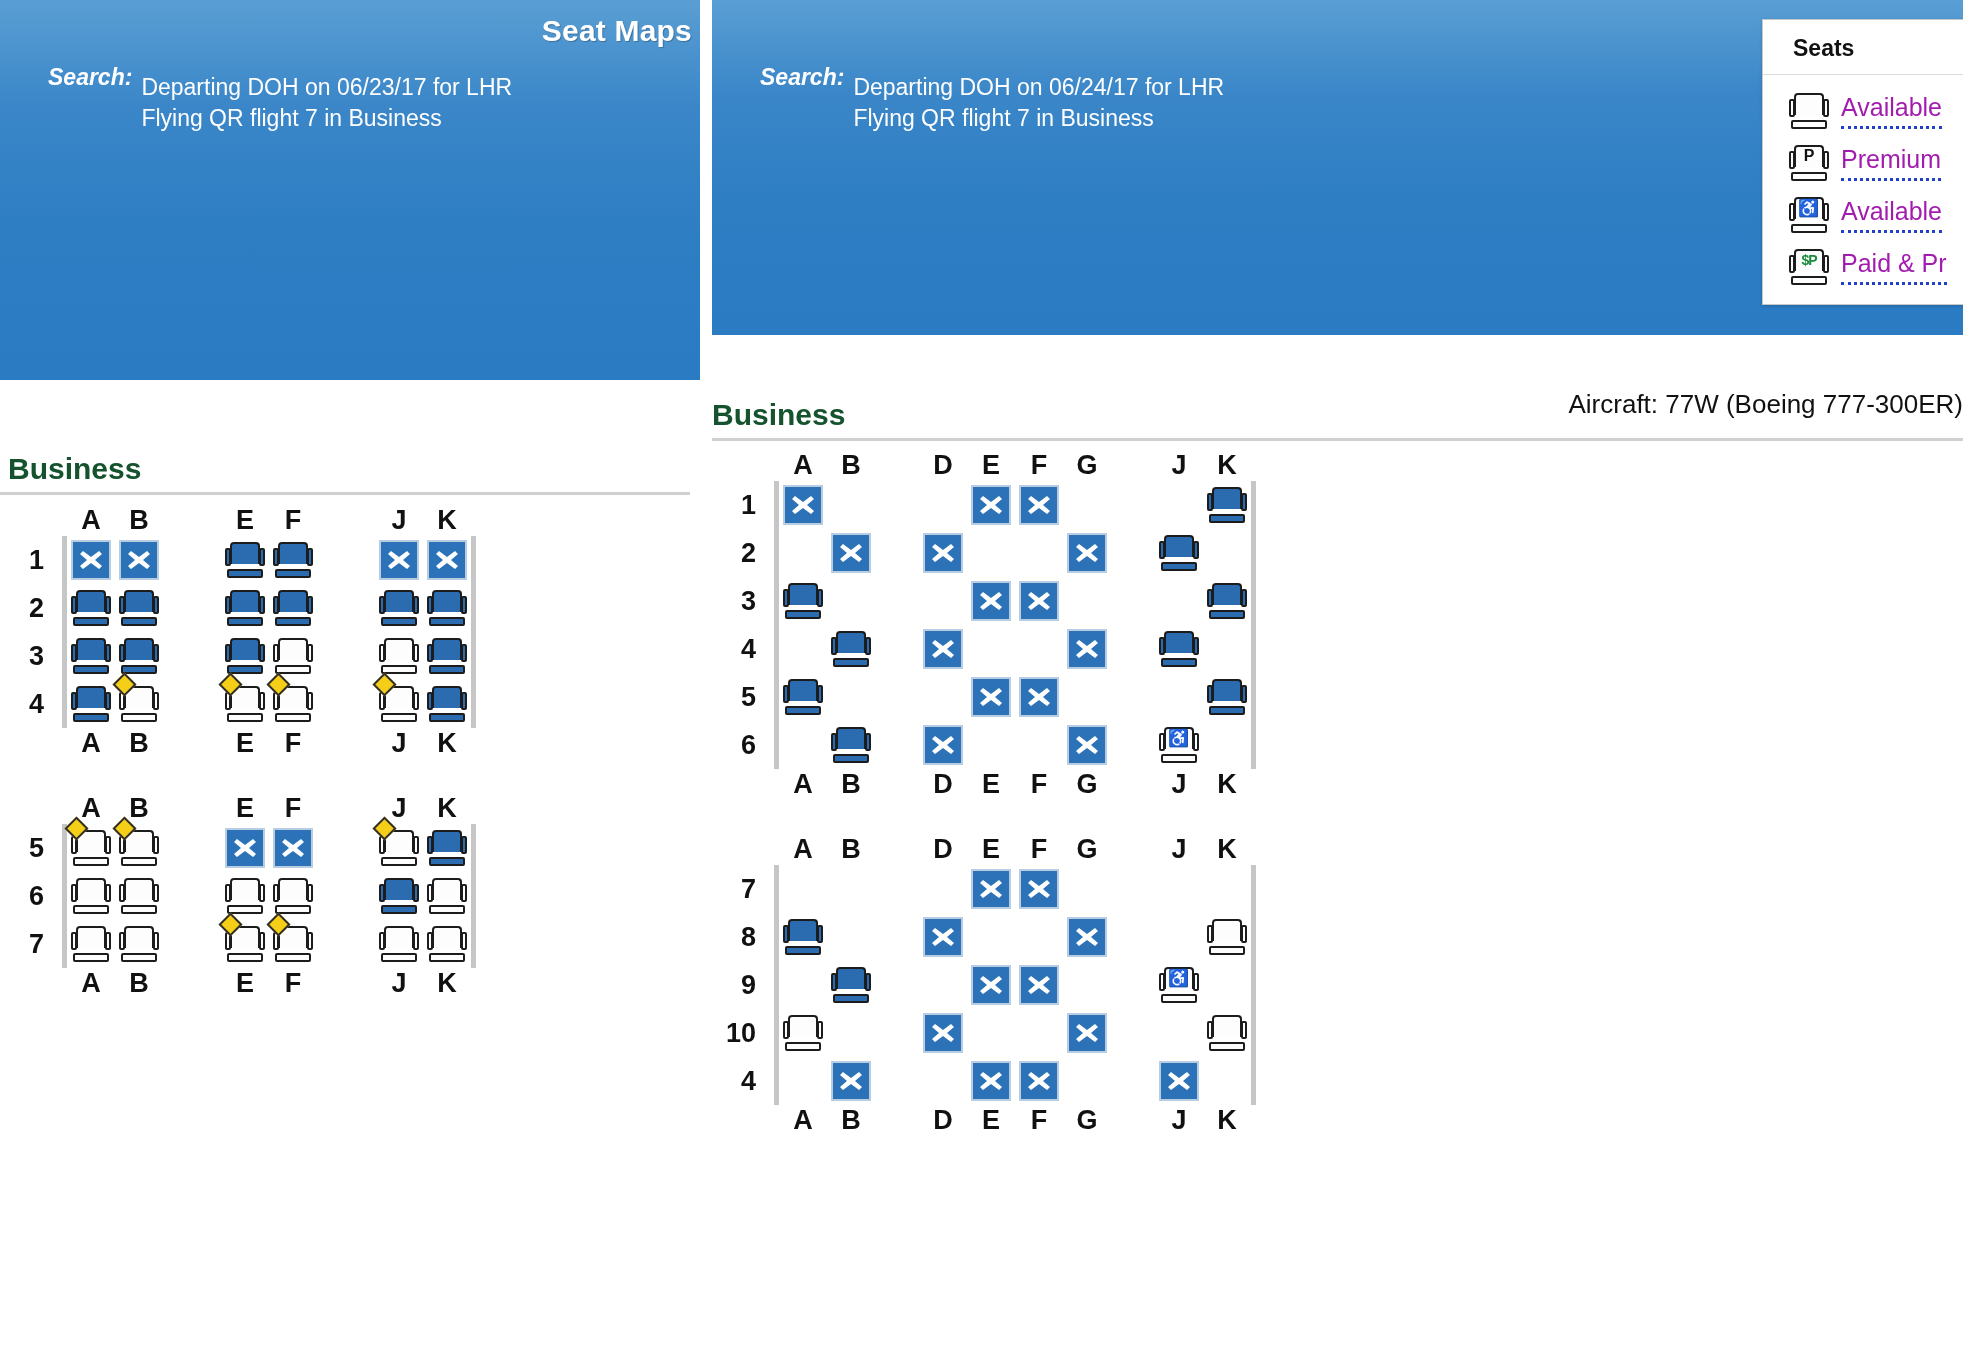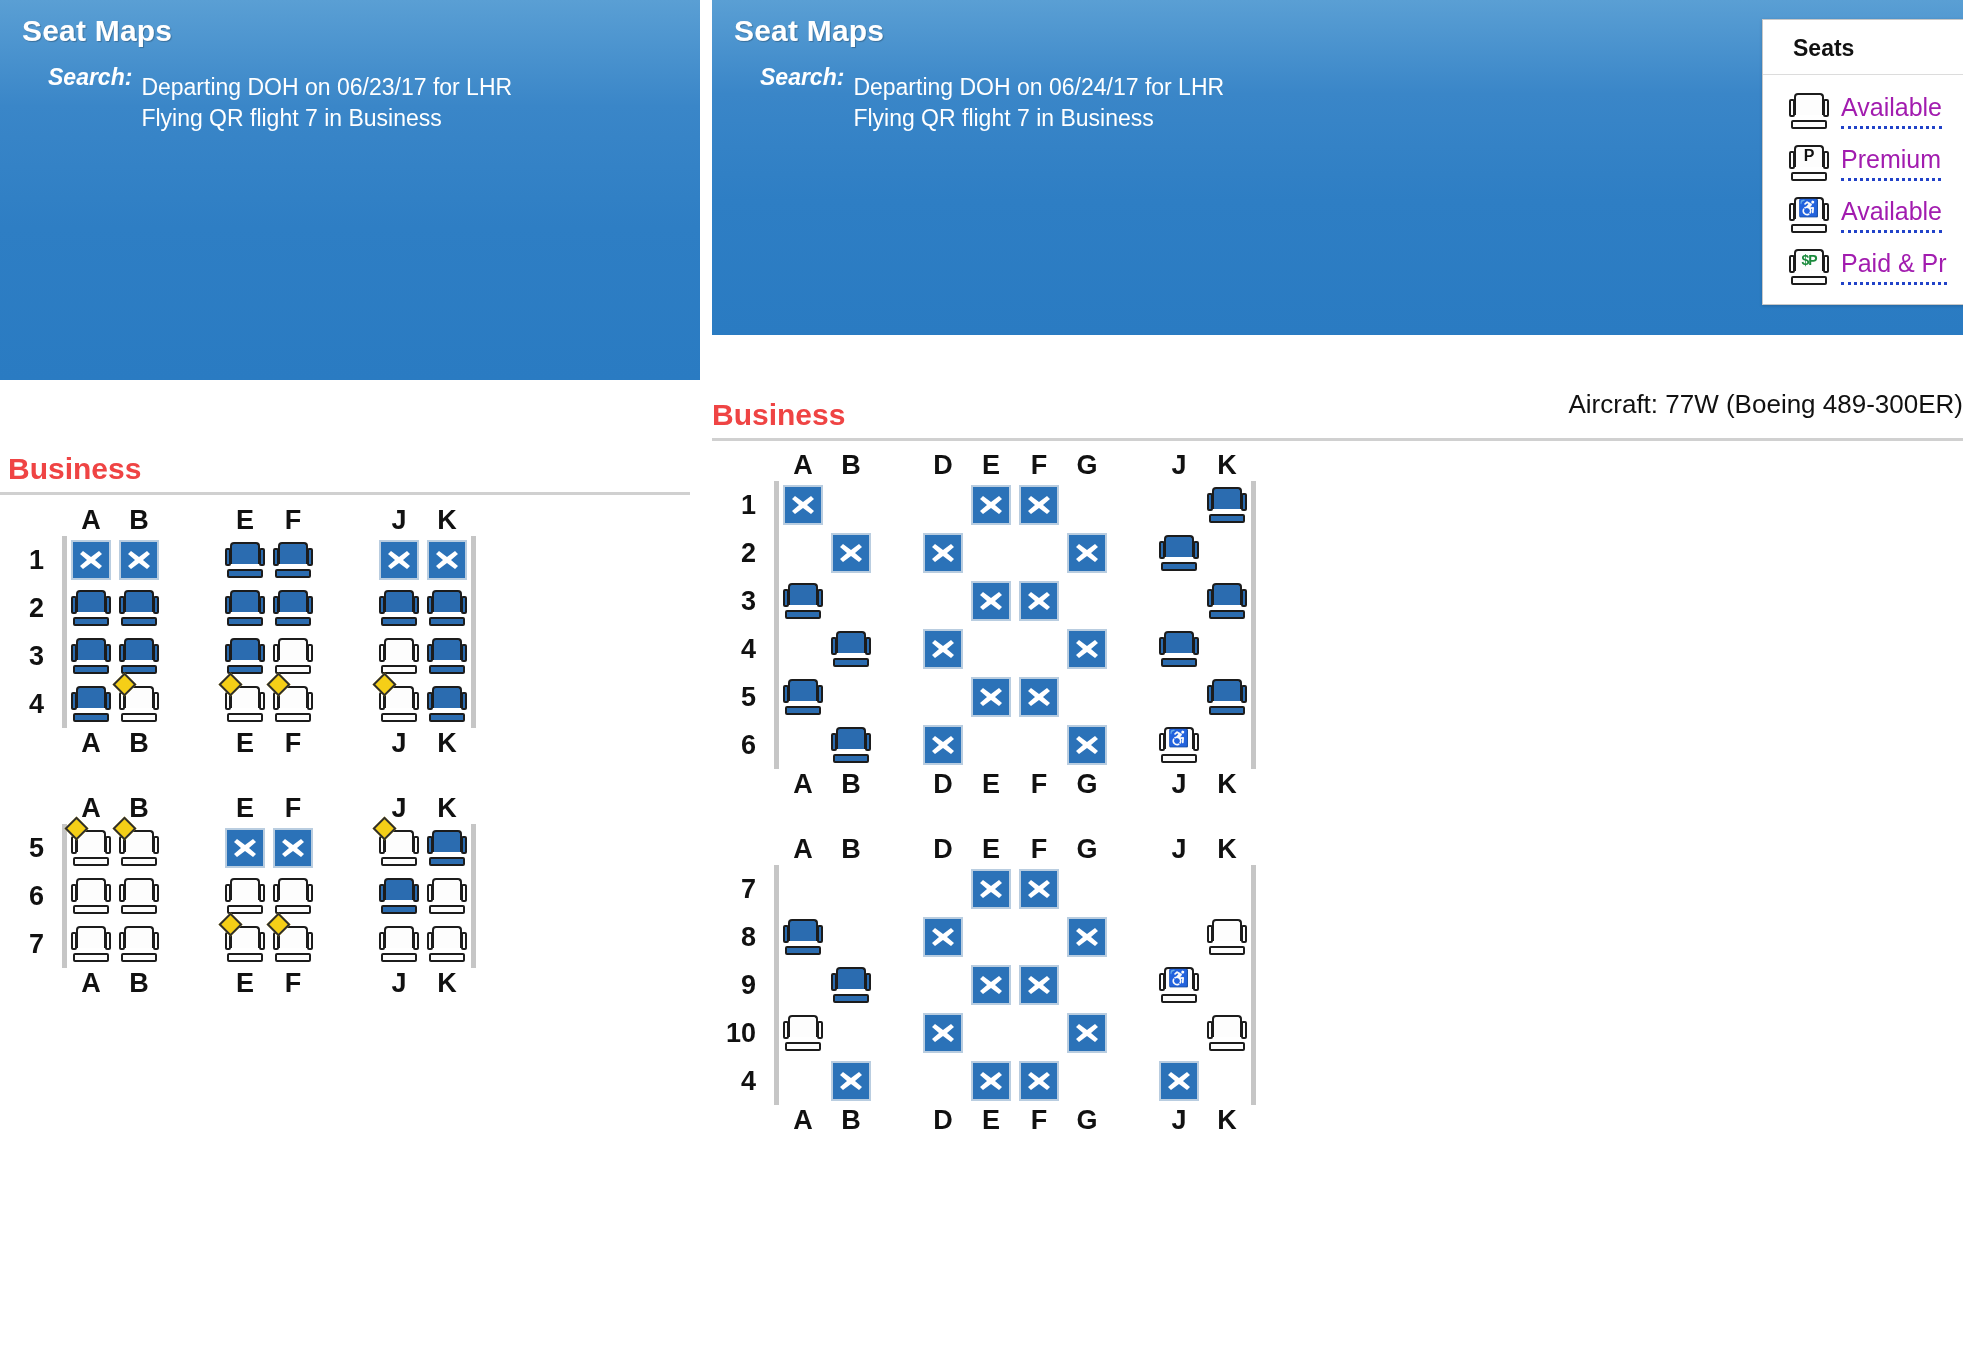--- a/index.html
+++ b/index.html
@@ -13,23 +13,24 @@
   #root { position: relative; width: 1963px; height: 1362px; }
 
   
   .panel {
     position: absolute;
     background: linear-gradient(180deg, #5a9fd4 0%, #3a86c8 28%, #2e7ec4 60%, #2a7bc2 100%);
     color: #ffffff;
   }
   .panel-title {
     font-size: 30px; font-weight: bold;
-    padding: 14px 0 0 22px;
+    padding: 14px 8px 0 22px;
     text-shadow: 1px 1px 1px rgba(0,0,0,.25);
     letter-spacing: .2px;
+    text-align: right;
   }
   .panel-search {
     display: flex;
     padding: 16px 0 0 48px;
     font-size: 23px;
   }
   .panel-search .lbl { font-weight: bold; white-space: nowrap; margin-right: 9px; font-style: italic; }
   .panel-search .val { line-height: 1.35; margin-top: 8px; }
 
   #panel-left  { left: 0;   top: 0; width: 700px; height: 380px; }
@@ -60,21 +61,21 @@
   
   #aircraft {
     position: absolute; right: 0; top: 389px;
     font-size: 26px; color: #111;
     white-space: nowrap;
   }
 
   
   .cabin-head {
     position: absolute;
-    font-size: 30px; font-weight: bold; color: #ef4444;
+    font-size: 30px; font-weight: bold; color: #14532d;
   }
   .cabin-rule { position: absolute; height: 3px; background: #d0d0d0; }
 
   
   .seatmap { position: absolute; }
   .sm-row { display: flex; align-items: center; }
   .rownum {
     width: 62px; flex: 0 0 62px;
     text-align: right; padding-right: 18px;
     font-size: 27px; font-weight: bold; color: #111;
@@ -230,21 +231,21 @@
               <span class="arm-r"></span>
               <span class="base"></span>
               <span class="paidp">$P</span>
             </span>
           </span>
           <span class="tx">Paid &amp; Pr</span>
         </div>
       </div>
 </div>
 
-<div id="aircraft">Aircraft: 77W (Boeing 489-300ER)</div>
+<div id="aircraft">Aircraft: 77W (Boeing 777-300ER)</div>
 
 <div class="cabin-head" style="left:8px; top:452px;">Business</div>
 <div class="cabin-rule" style="left:0px; top:492px; width:690px;"></div>
 <div class="seatmap" id="left-map" style="left:0px; top:505px;">
       <div style="margin-bottom: 34px;">
         <div class="sm-row">
           <span class="rownum"></span>
           <span class="cells">
             <span class="wall" style="background: transparent;"></span>
             <span class="colhdr hdr-cell">A</span>

